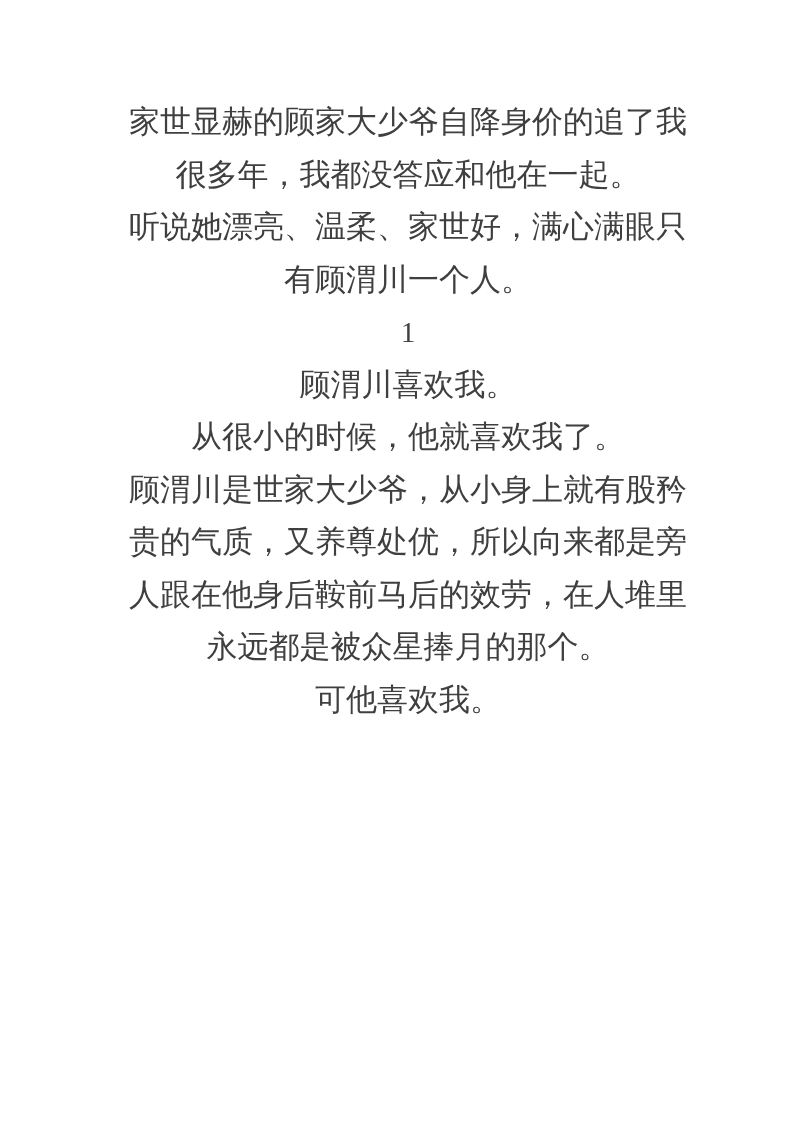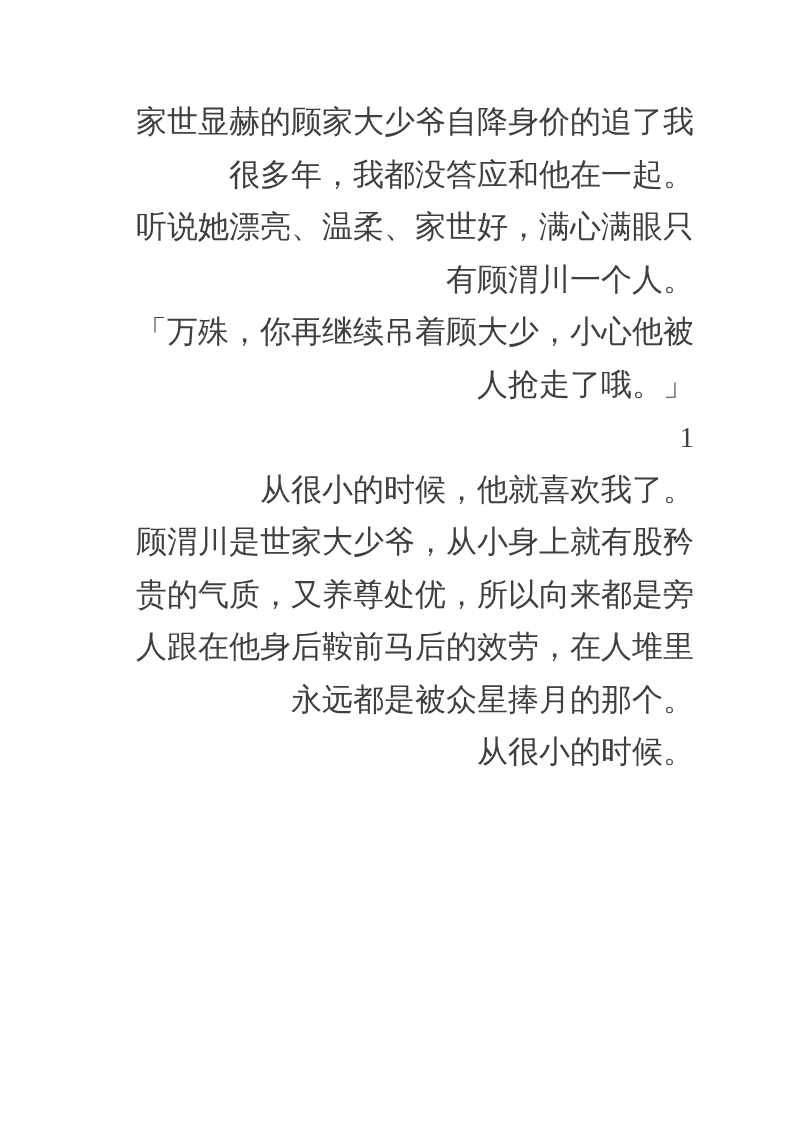--- a/index.html
+++ b/index.html
@@ -17,40 +17,40 @@
   }
   .text-block {
     position: absolute;
     left: 122px;
     top: 96px;
     width: 572px;
     color: #3f3f3f;
     font-size: 31px;
     line-height: 52.5px;
     letter-spacing: 0px;
-    text-align: right;
+    text-align: center;
   }
   .text-block .para {
     margin: 0;
     padding: 0;
     word-break: break-all;
     overflow-wrap: break-word;
   }
   .text-block .section-number {
     margin: 0;
     padding: 0;
     font-size: 29px;
   }
 </style>
 </head>
 <body>
 
 <div class="page">
   <div class="text-block">
     <p class="para">家世显赫的顾家大少爷自降身价的追了我很多年，我都没答应和他在一起。</p>
     <p class="para">听说她漂亮、温柔、家世好，满心满眼只有顾渭川一个人。</p>
-    <p class="para">「万殊，你再继续吊着顾大少，小心他被人抢走了哦。」</p>
     <p class="para section-number">1</p>
+    <p class="para">顾渭川喜欢我。</p>
     <p class="para">从很小的时候，他就喜欢我了。</p>
     <p class="para">顾渭川是世家大少爷，从小身上就有股矜贵的气质，又养尊处优，所以向来都是旁人跟在他身后鞍前马后的效劳，在人堆里永远都是被众星捧月的那个。</p>
-    <p class="para">从很小的时候。</p>
+    <p class="para">可他喜欢我。</p>
   </div>
 </div>
 
 </body></html>

